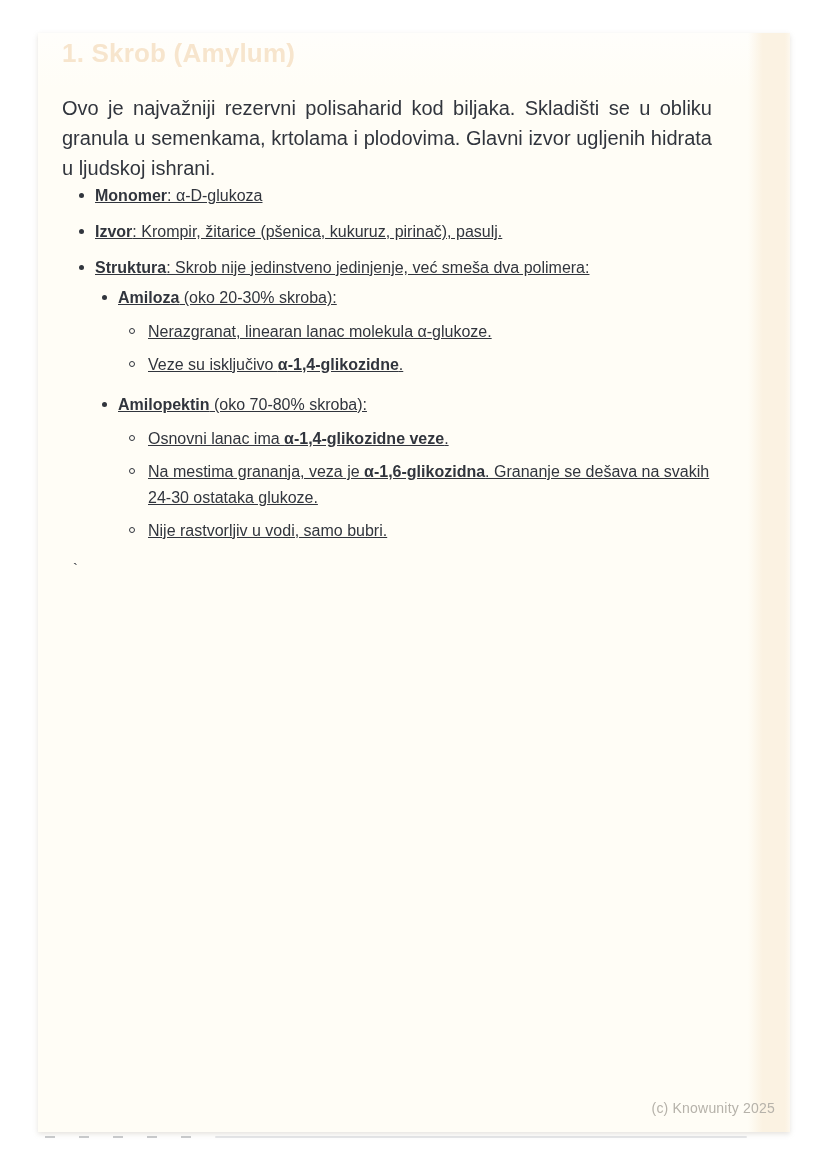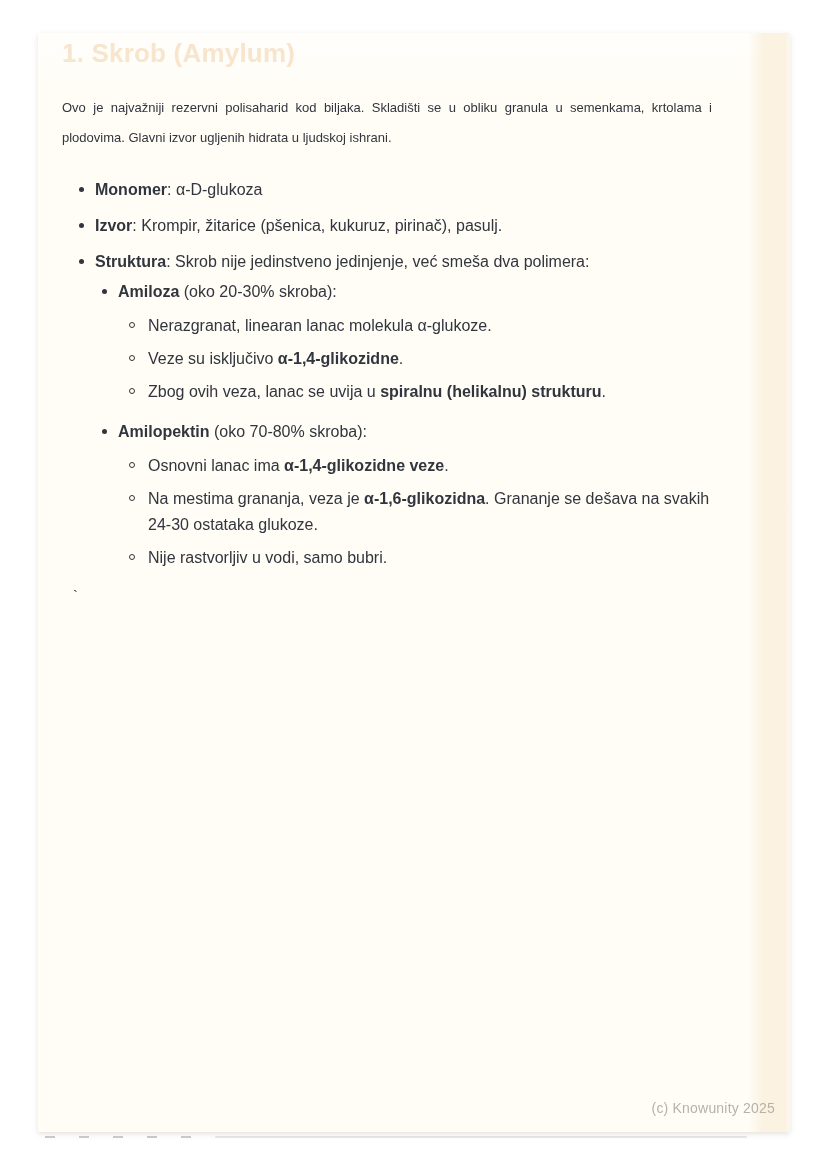--- a/index.html
+++ b/index.html
@@ -18,26 +18,26 @@
     position:absolute;top:0;right:0;width:42px;height:100%;
     background:linear-gradient(90deg,rgba(251,242,226,0) 0%,var(--band,#fbf2e2) 35%,var(--band,#fbf2e2) 88%,#fdf8ee 100%);
     pointer-events:none;
   }
   .content{position:absolute;left:24px;top:0;width:650px;}
   h1.title{
     margin:6px 0 14px;font-size:26px;line-height:28px;font-weight:700;
     color:var(--heading,#f7e5cd);letter-spacing:.2px;
   }
   p.intro{
-    margin:26px 0 0;font-size:13px;line-height:30px;text-align:justify;
+    margin:26px 0 0;font-size:20px;line-height:30px;text-align:justify;
   }
   ul{list-style:none;margin:0;padding:0;}
   li{position:relative;font-size:16px;line-height:26px;}
   .bold{font-weight:700;}
-  .lvl1{margin-top:24px;padding-left:33px;}
+  .lvl1{padding-left:33px;text-decoration:underline;}
   .lvl1 > li{margin-bottom:10px;}
   .lvl2{margin-top:4px;padding-left:23px;}
   .lvl2 > li{margin-bottom:6px;}
   .lvl3{margin-top:8px;padding-left:30px;margin-bottom:14px;}
   .lvl3 > li{margin-bottom:7px;}
   .lvl1 > li::before,
   .lvl2 > li::before{
     content:'';position:absolute;left:-16px;top:10px;width:5px;height:5px;
     border-radius:50%;background:var(--body,#31353d);
   }
@@ -69,21 +69,20 @@
     <h1 class="title">1. Skrob (Amylum)</h1>
     <p class="intro">Ovo je najvažniji rezervni polisaharid kod biljaka. Skladišti se u obliku granula u semenkama, krtolama i plodovima. Glavni izvor ugljenih hidrata u ljudskoj ishrani.</p>
     <div>
         <ul class="lvl1">
           <li><span class="bold">Monomer</span><span>: α-D-glukoza</span></li>
           <li><span class="bold">Izvor</span><span>: Krompir, žitarice (pšenica, kukuruz, pirinač), pasulj.</span></li>
           <li><span class="bold">Struktura</span><span>: Skrob nije jedinstveno jedinjenje, već smeša dva polimera:</span><ul class="lvl2">
               <li><span class="bold">Amiloza</span><span> (oko 20-30% skroba):</span><ul class="lvl3">
                   <li><span>Nerazgranat, linearan lanac molekula α-glukoze.</span></li>
                   <li><span>Veze su isključivo </span><span class="bold">α-1,4-glikozidne</span><span>.</span></li>
-                  <li><span>Zbog ovih veza, lanac se uvija u </span><span class="bold">spiralnu (helikalnu) strukturu</span><span>.</span></li>
                 </ul></li>
               <li><span class="bold">Amilopektin</span><span> (oko 70-80% skroba):</span><ul class="lvl3">
                   <li><span>Osnovni lanac ima </span><span class="bold">α-1,4-glikozidne veze</span><span>.</span></li>
                   <li><span>Na mestima grananja, veza je </span><span class="bold">α-1,6-glikozidna</span><span>. Grananje se dešava na svakih 24-30 ostataka glukoze.</span></li>
                   <li><span>Nije rastvorljiv u vodi, samo bubri.</span></li>
                 </ul></li>
             </ul></li>
         </ul>
       </div>
     <div class="stray">`</div>

